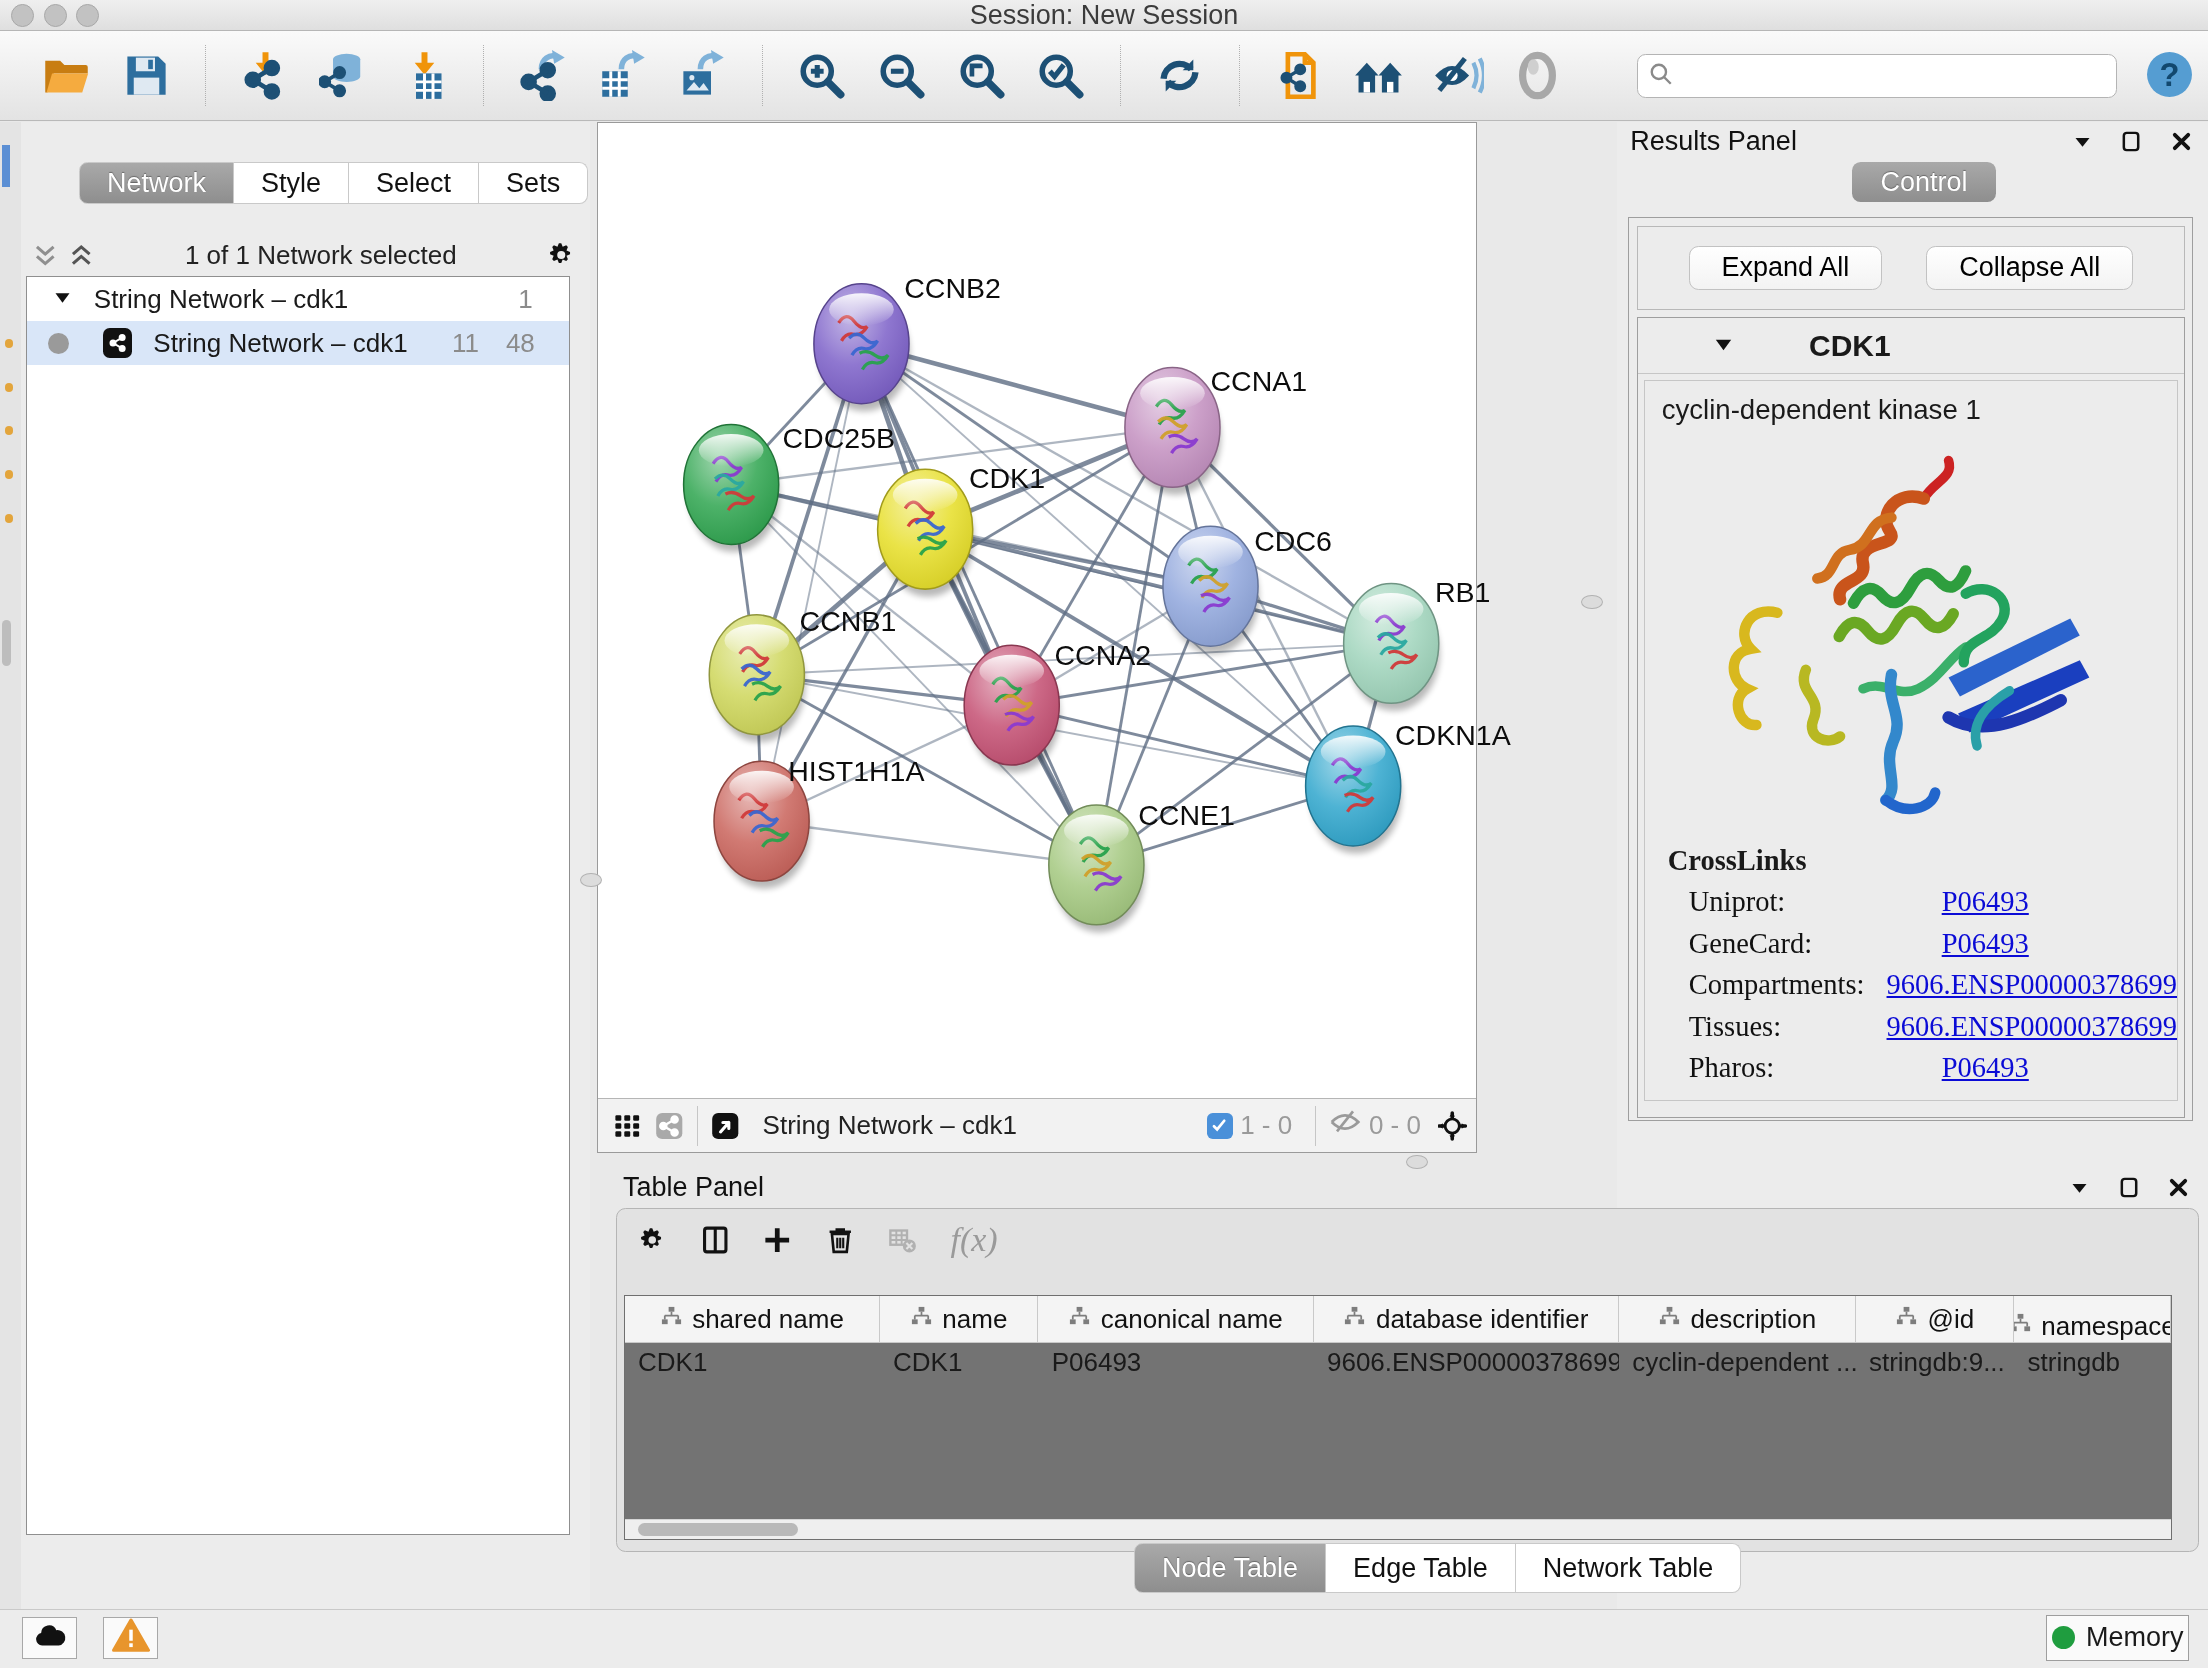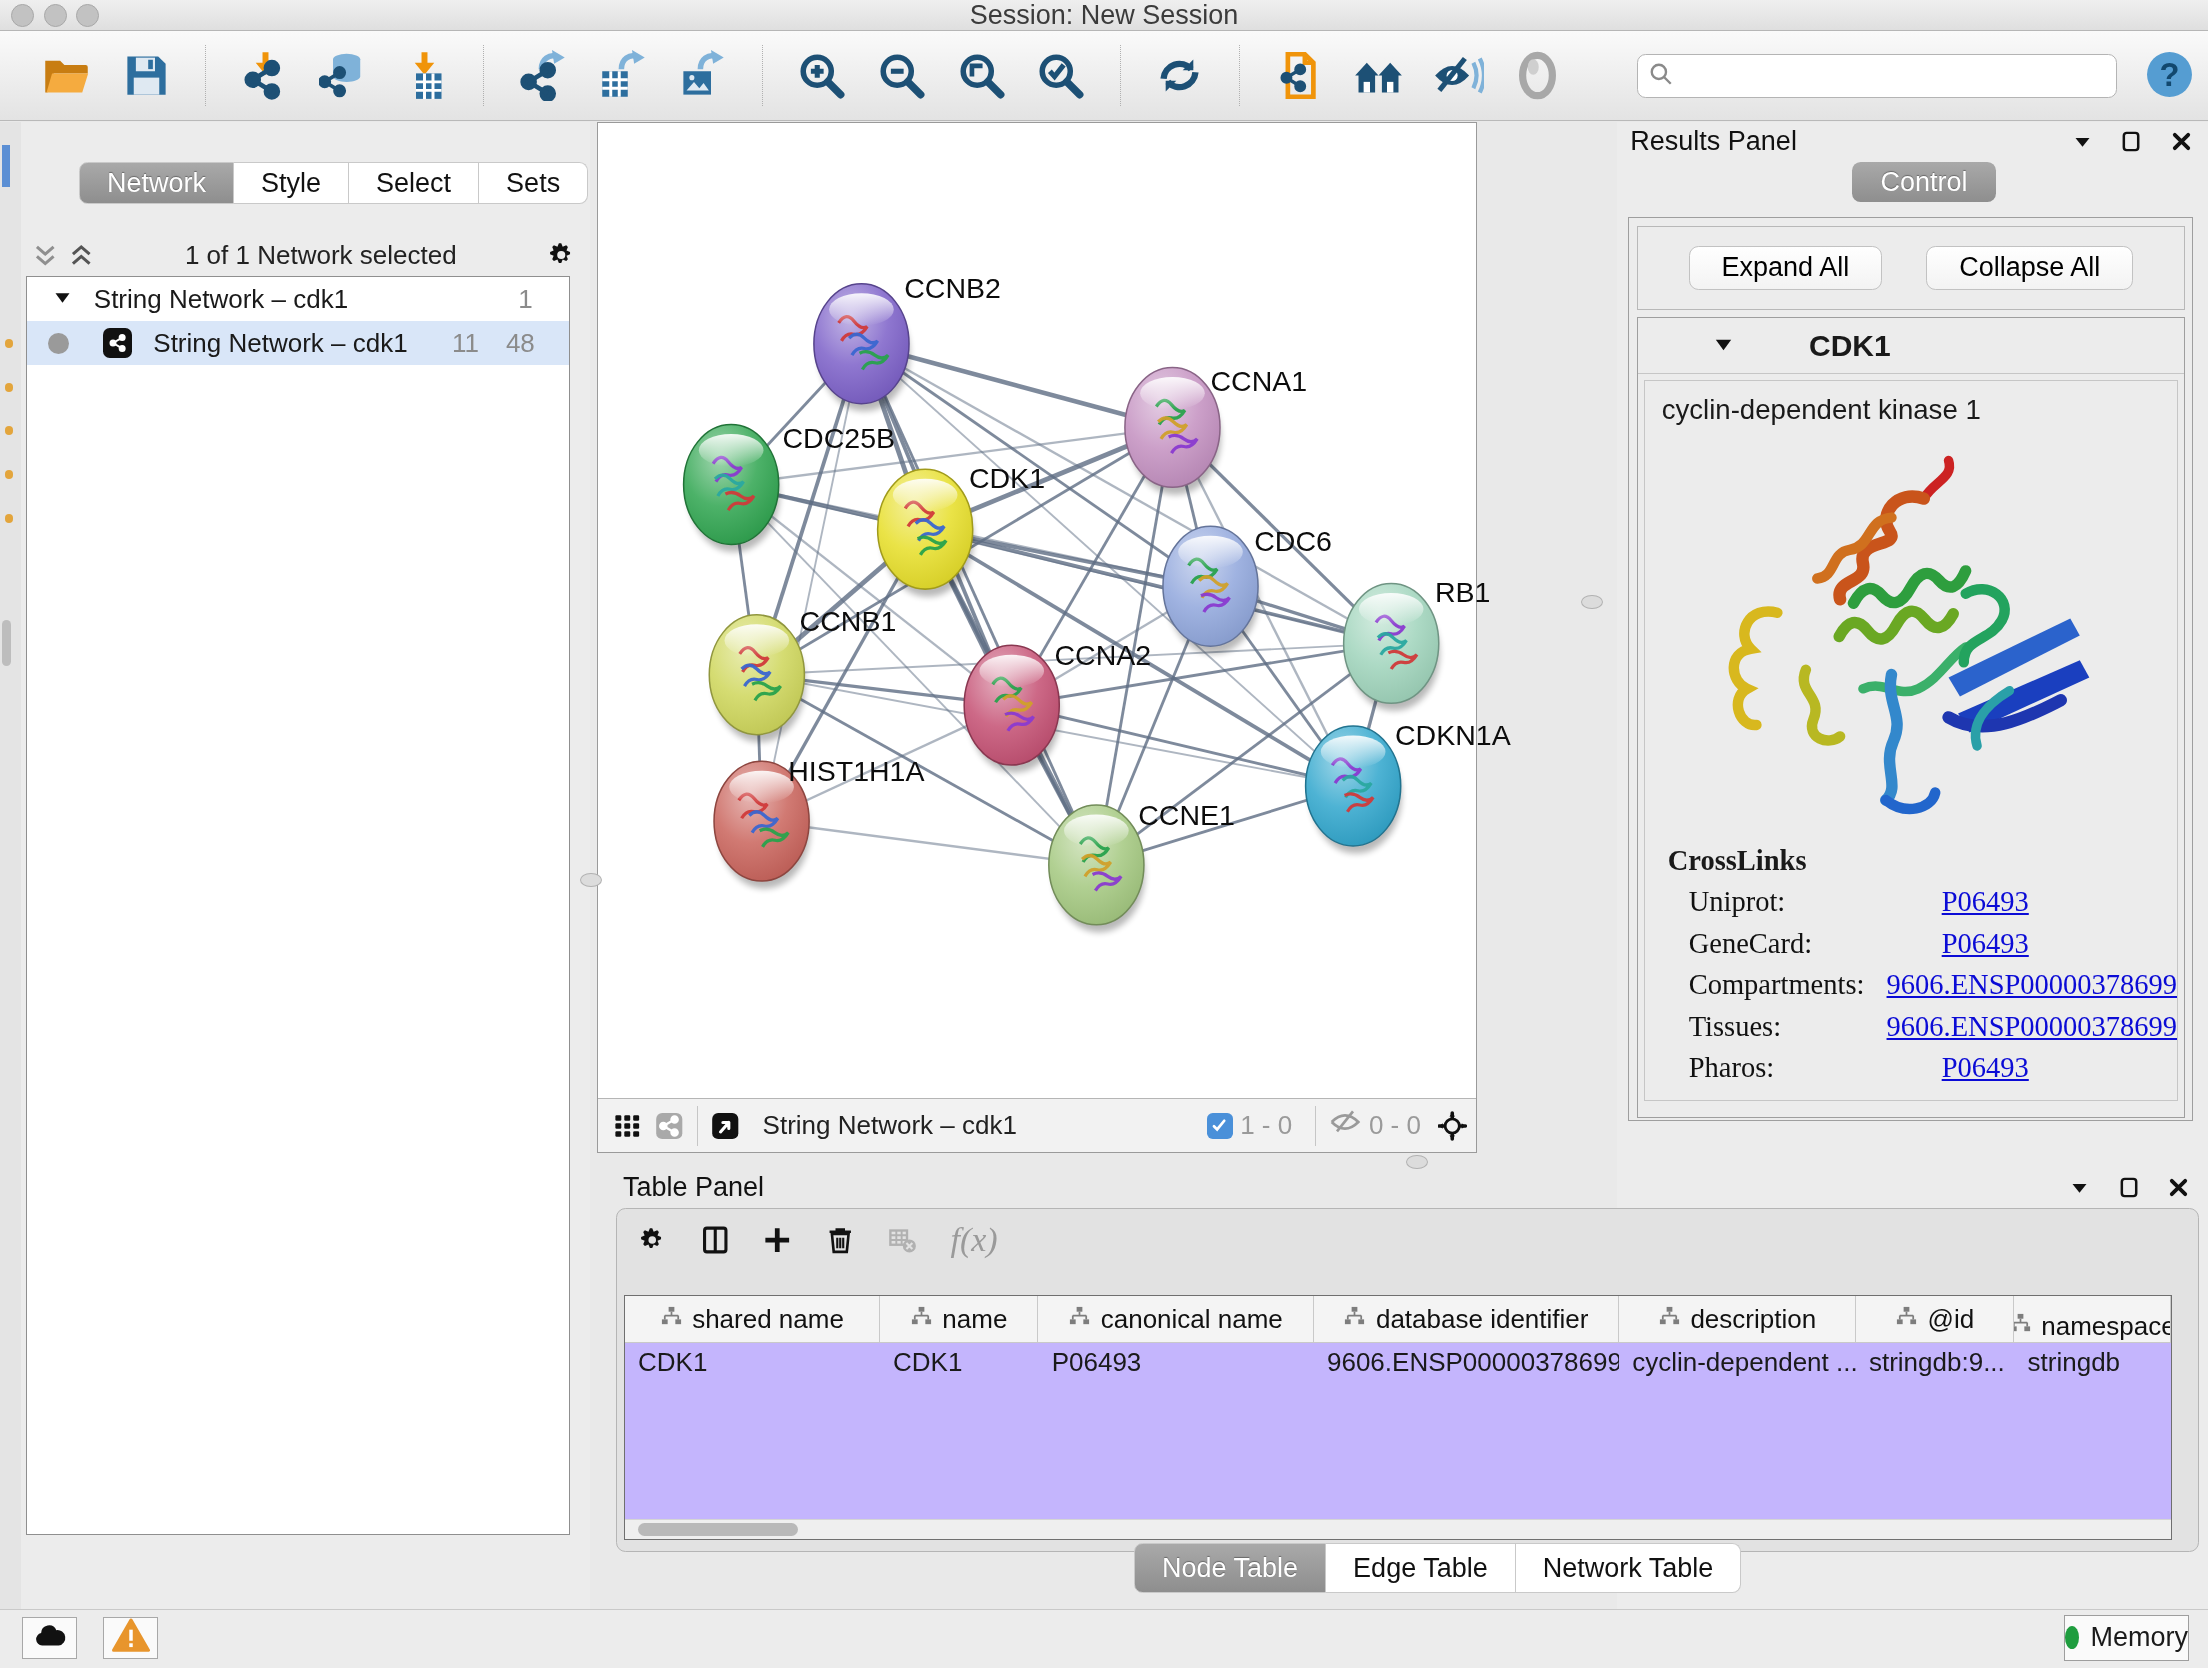--- a/index.html
+++ b/index.html
@@ -79,35 +79,35 @@
   .xlinks{font-family:"Liberation Serif",serif;font-size:28.5px;margin:3.8px 0 0 23px;}
   .xlinks .xtitle{font-weight:bold;margin-bottom:7.6px;}
   .xrow{display:flex;margin:9.5px 0 9.5px 21px;}
   .xlabel{width:253px;color:#111;}
   .xval{color:#0b0bd6;text-decoration:underline;}
   
   .tablepanel{position:absolute;left:597px;top:1168px;width:1611px;height:443px;}
   .tbox{position:absolute;left:19px;top:40px;width:1583px;height:344px;background:#e2e2e2;
     border:1.9px solid #b5b5b5;border-radius:9.5px;box-sizing:border-box;}
   .ttools{height:61px;display:flex;align-items:center;padding-left:21px;gap:34px;}
-  .tgrid{position:absolute;left:6.7px;right:26px;top:86px;height:243px;background:#c4b5fd;border:1.9px solid #6f6f6f;overflow:hidden;}
+  .tgrid{position:absolute;left:6.7px;right:26px;top:86px;height:243px;background:#737373;border:1.9px solid #6f6f6f;overflow:hidden;}
   .thead{display:flex;height:46px;background:#f4f4f4;border-bottom:1.9px solid #c9c9c9;align-items:center;}
   .thcell{display:flex;align-items:center;justify-content:center;gap:9.5px;font-size:26px;color:#111;
     border-right:1px solid #c9c9c9;height:100%;box-sizing:border-box;overflow:hidden;white-space:nowrap;}
   .trowdata{display:flex;height:38px;align-items:center;font-size:26px;}
   .tdcell{padding-left:13.3px;box-sizing:border-box;overflow:hidden;white-space:nowrap;}
   .hscroll{position:absolute;left:0;right:0;bottom:0;height:19px;background:#efefef;border-top:1px solid #d5d5d5;}
   .hthumb{position:absolute;left:13.3px;top:2.9px;width:160px;height:13.3px;border-radius:6.7px;background:#b9b9b9;}
   .ttabs{position:absolute;left:528px;top:375px;}
   .ttabs .tab{height:48px;}
   
   .statusbar{position:absolute;left:0;top:1609px;right:0;height:59px;background:#ececec;border-top:1px solid #c9c9c9;}
   .sbtn{position:absolute;top:6.7px;height:42px;background:#fafafa;border:1.9px solid #a8a8a8;
     display:flex;align-items:center;justify-content:center;box-sizing:border-box;}
-  .membtn{position:absolute;right:19px;top:4.8px;height:46px;width:125px;background:#fafafa;border:1.9px solid #9e9e9e;
+  .membtn{position:absolute;right:19px;top:4.8px;height:46px;width:143px;background:#fafafa;border:1.9px solid #9e9e9e;
     display:flex;align-items:center;justify-content:center;gap:11.4px;font-size:27px;box-sizing:border-box;}
   .gdot{width:23px;height:23px;border-radius:50%;background:#1f9d3f;}
   svg text{font-family:"Liberation Sans",sans-serif;}
 </style>
 </head>
 <body>
 
 <div class="window">
 
   <div class="titlebar">

